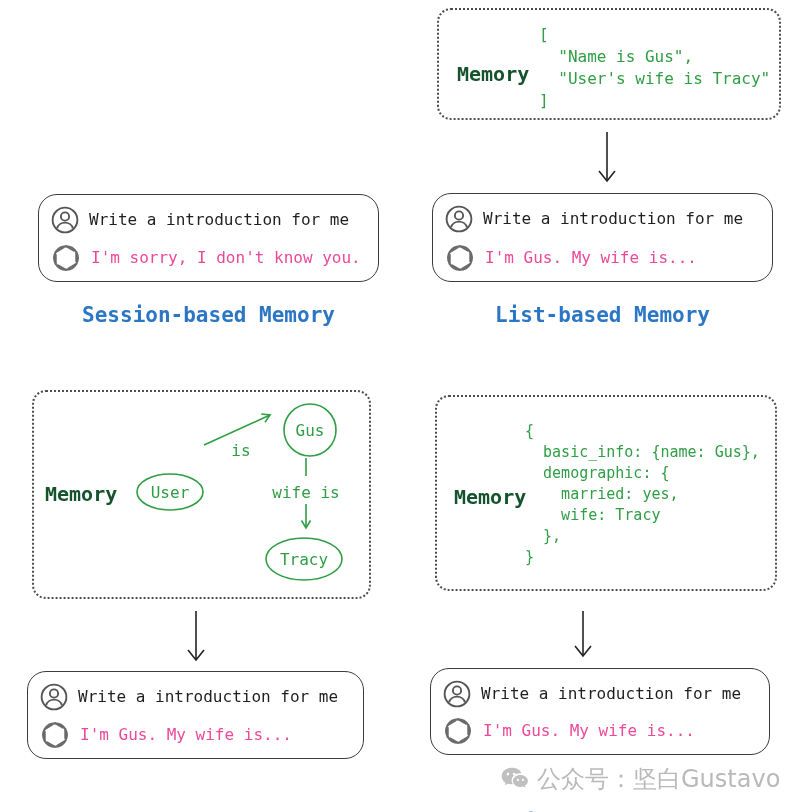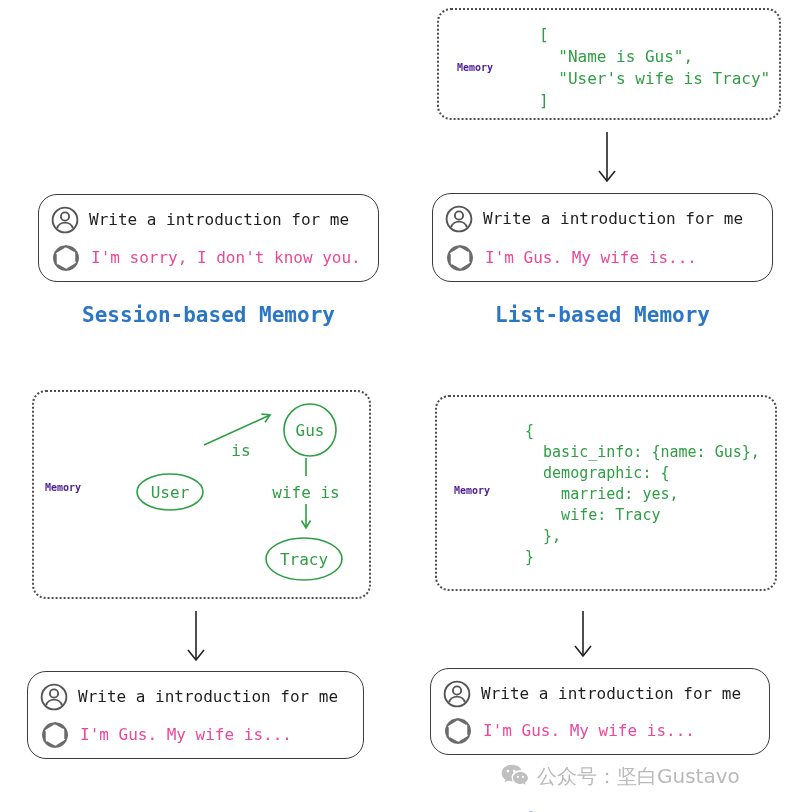--- a/index.html
+++ b/index.html
@@ -12,37 +12,37 @@
   }
   .chat-box {
     position:absolute; border:1.7px solid #3c3c3c; border-radius:19px; background:#fff;
     box-sizing:border-box; padding:7px 20px 6px 11px;
     display:flex; flex-direction:column; justify-content:space-between;
   }
   .chat-row { display:flex; align-items:center; gap:9px; height:35px; }
   .msg { font-size:16px; white-space:nowrap; }
   .user-msg { color:#1f1f1f; }
   .ai-msg   { color:#ec4899; }
-  .mem-label { position:absolute; font-weight:bold; font-size:10px; color:#4c1d95; }
+  .mem-label { position:absolute; font-weight:bold; font-size:20px; color:#14532d; }
   .code {
     position:absolute; margin:0; color:#2f9e44; font-family:inherit;
     white-space:pre;
   }
   .code-list    { font-size:16px; line-height:22px; }
   .code-profile { font-size:15px; line-height:21px; }
   .caption {
     position:absolute; text-align:center; font-weight:bold; font-size:21px;
     color:#2b76c5; white-space:nowrap;
   }
   .down-arrow { position:absolute; }
   .graph-svg { position:absolute; left:0; top:0; }
   .graph-text { font-family:"DejaVu Sans Mono", monospace; font-size:16px; fill:#2f9e44; }
   .watermark { position:absolute; display:flex; align-items:center; gap:7px; z-index:5; opacity:0.62; }
   .watermark-text {
-    font-family:"DejaVu Sans", sans-serif; font-size:20px; color:#8f8f8f; white-space:nowrap;
+    font-family:"DejaVu Sans", sans-serif; font-size:24px; color:#8f8f8f; white-space:nowrap;
   }
   .icon { flex:0 0 auto; }
 </style>
 </head>
 <body>
 
 <div class="canvas">
 
   <div class="dotted-box" style="left:437px; top:8px; width:340px; height:108px;">
     <span class="mem-label" style="left:18px; top:52px;">Memory</span>

